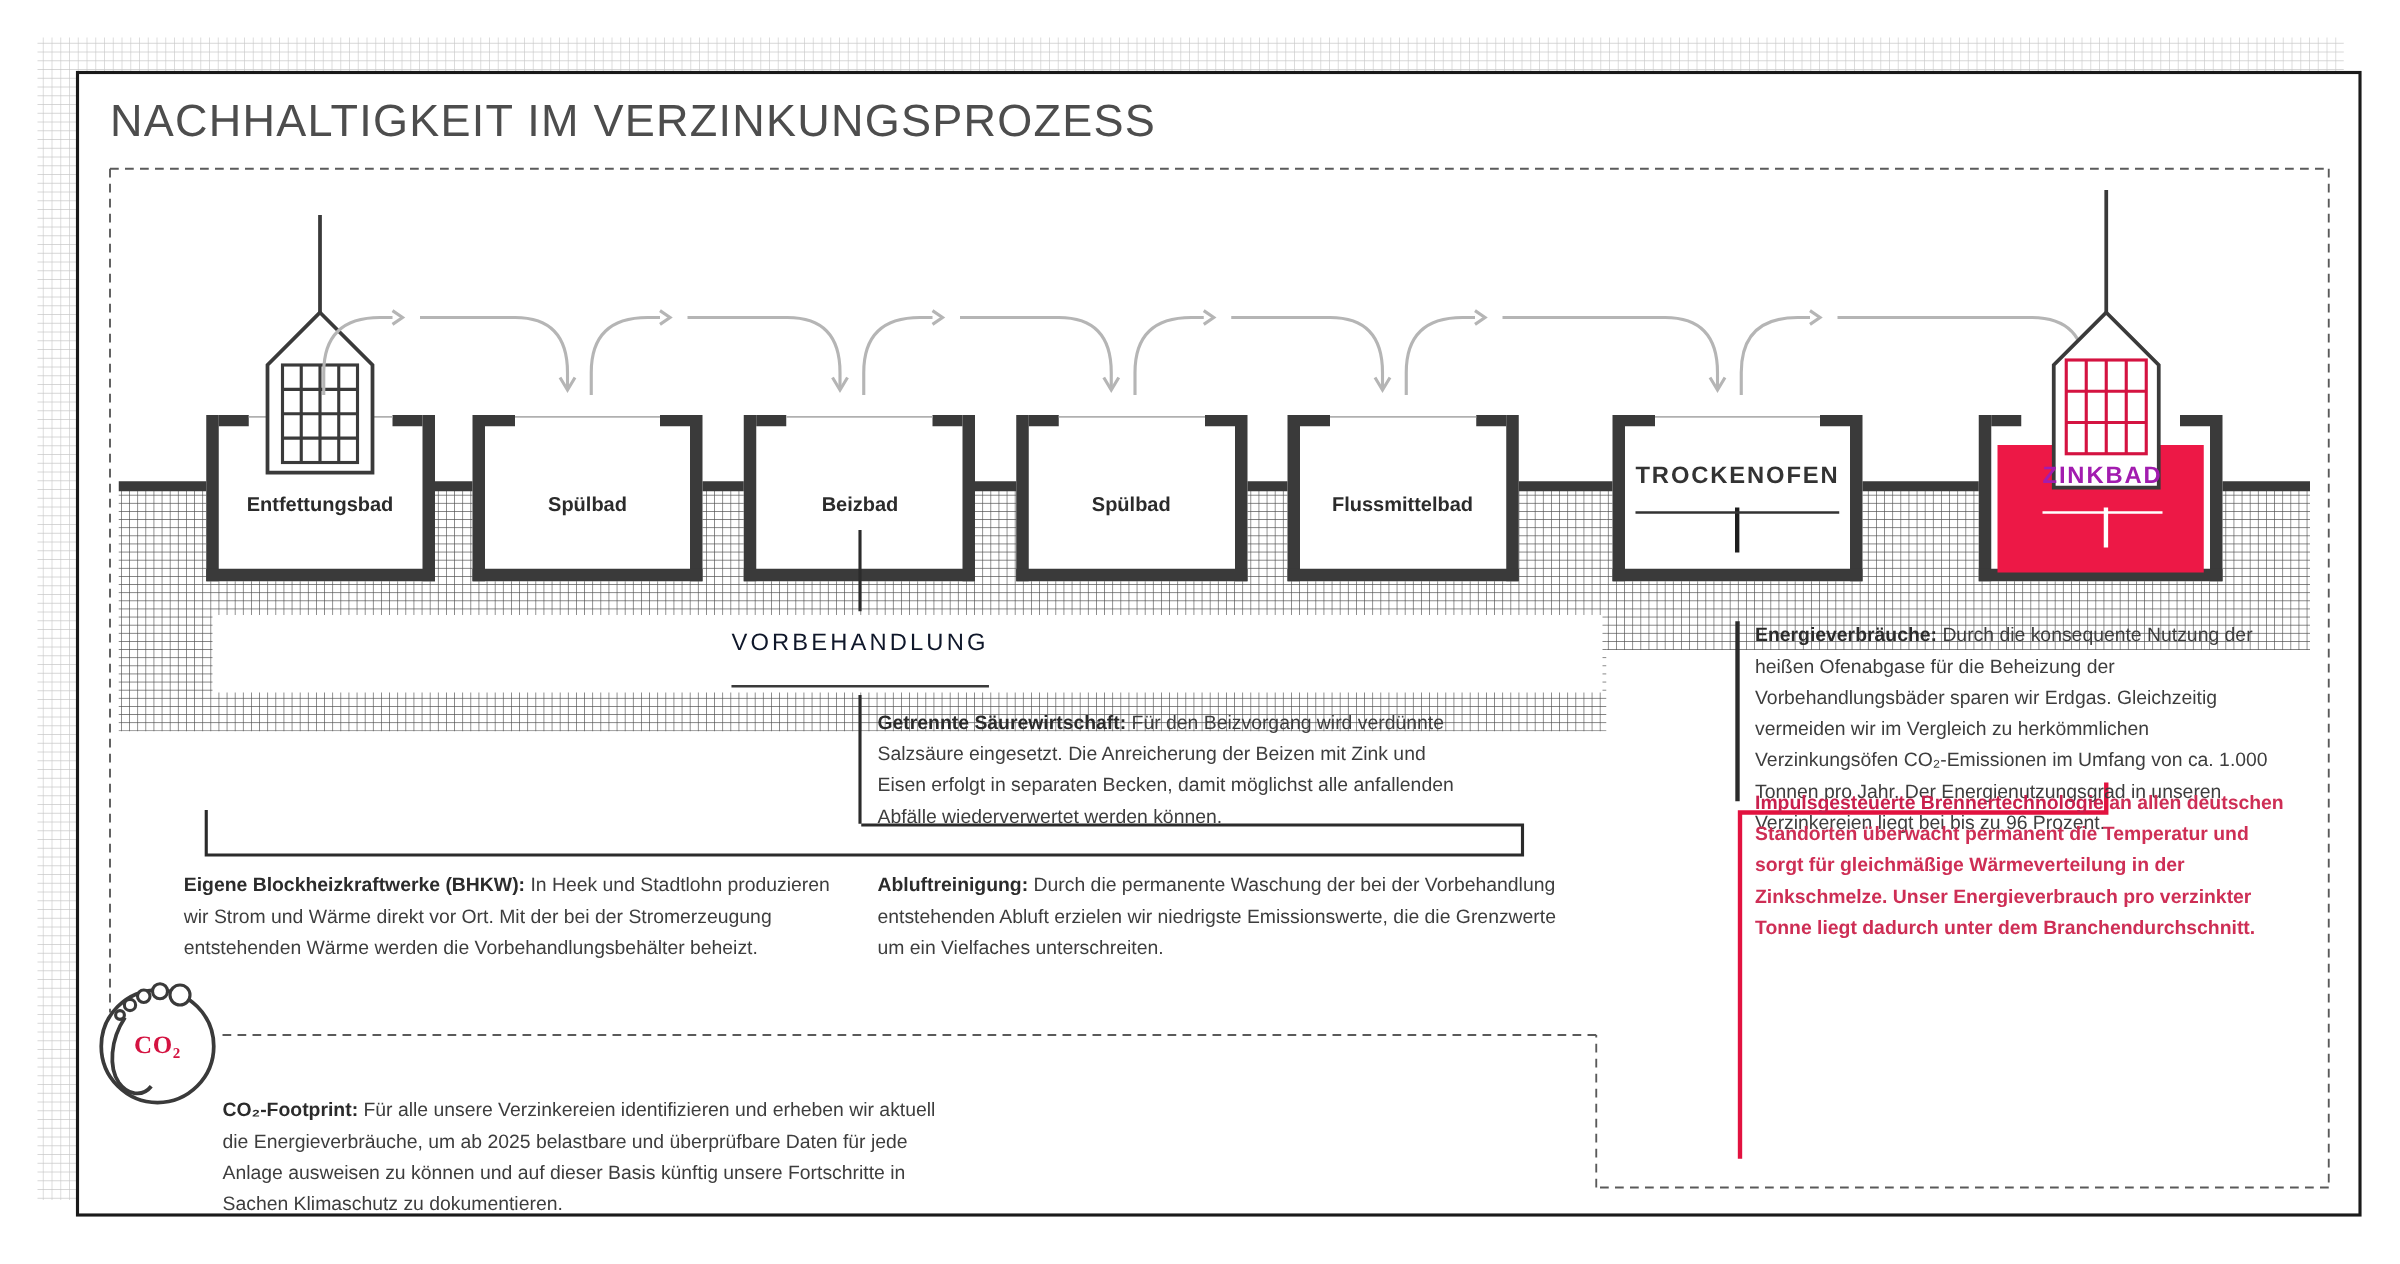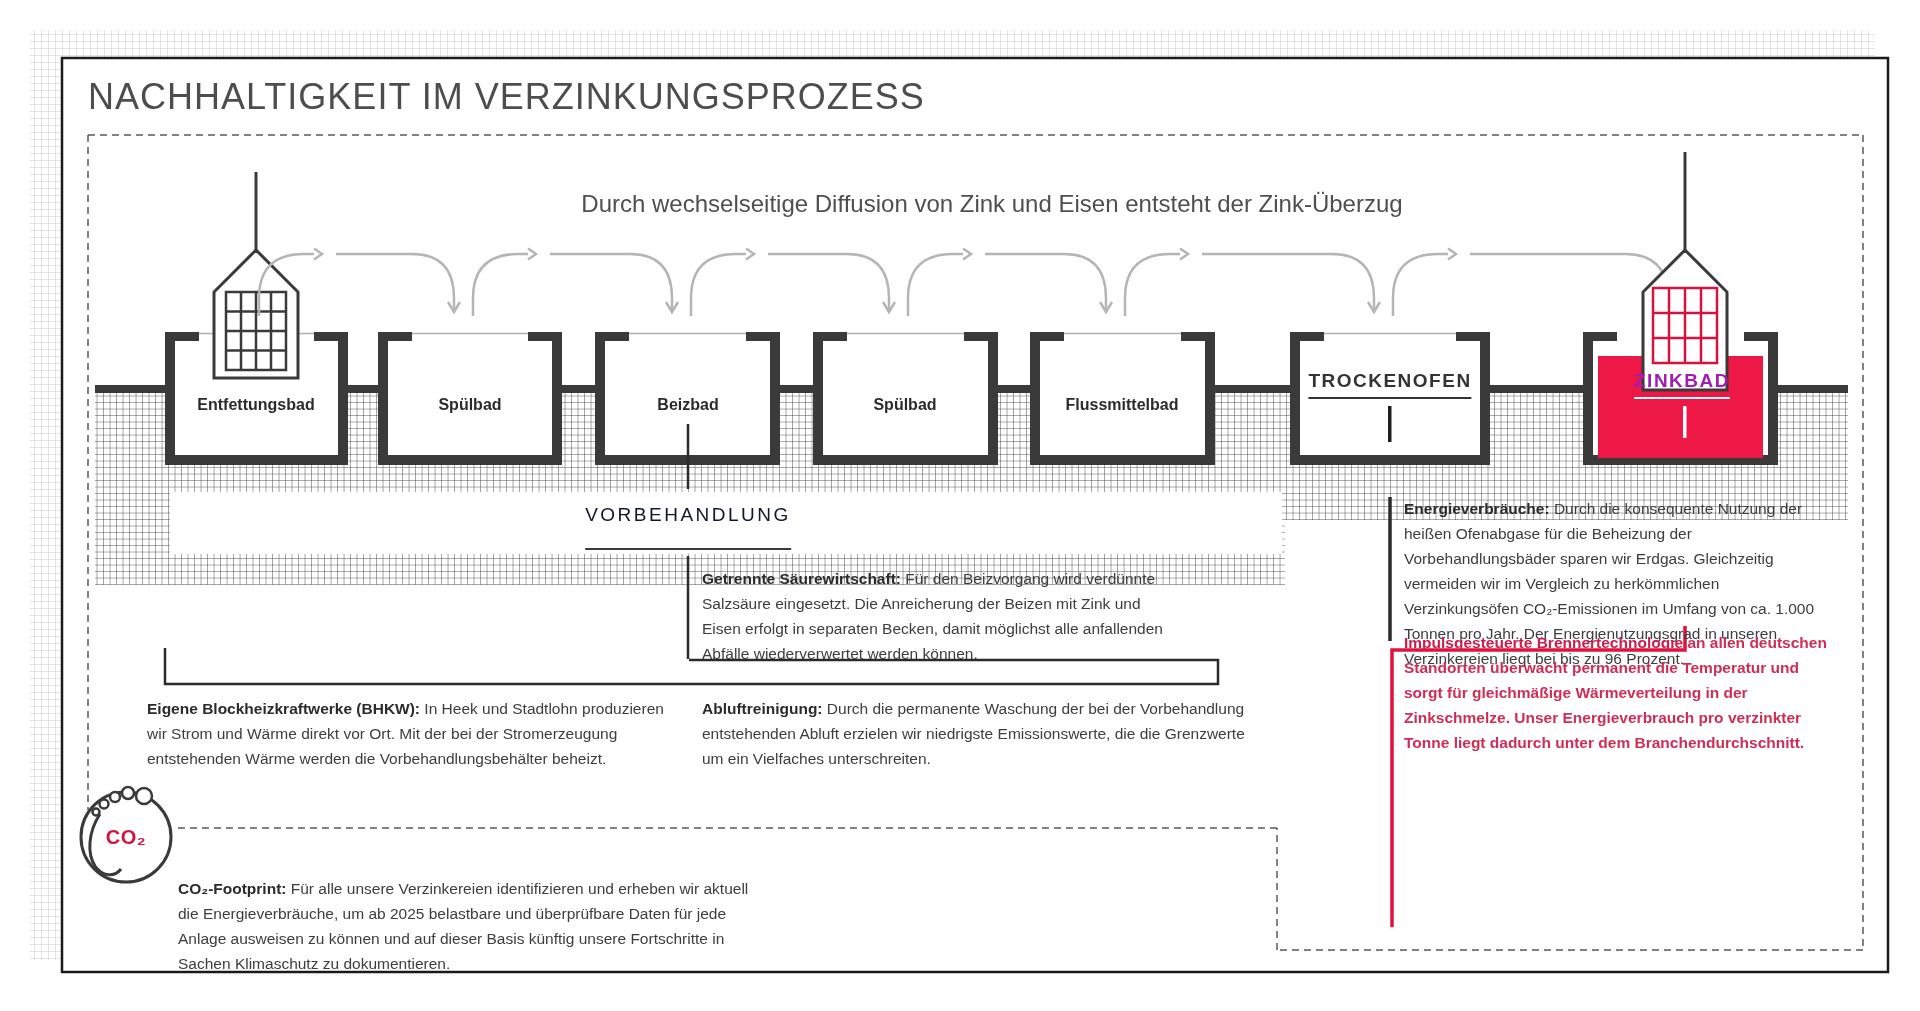--- a/index.html
+++ b/index.html
@@ -4,21 +4,21 @@
 <style>
   html,body{margin:0;padding:0;background:#ffffff;}
   #stage{position:relative;width:1920px;height:1011px;background:#fff;overflow:hidden;
          font-family:"Liberation Sans","DejaVu Sans",sans-serif;}
   #gfx{position:absolute;left:0;top:0;}
   .txt{position:absolute;}
   .title{font-size:36px;letter-spacing:1px;color:#4d4d4d;font-weight:400;white-space:nowrap;}
   .subtitle{font-size:24px;color:#4f4f4f;transform:translateX(-50%);white-space:nowrap;}
   .bath-label{font-size:16px;font-weight:bold;color:#2b2b2b;transform:translateX(-50%);white-space:nowrap;}
   .big-label{font-size:19px;font-weight:bold;letter-spacing:1.5px;color:#333;
-             transform:translateX(-50%);white-space:nowrap;border-bottom:2.5px solid #333;padding-bottom:5px;}
+             transform:translateX(-50%);white-space:nowrap;border-bottom:2.5px solid #333;padding-bottom:17px;}
   .big-label.white{color:#a21caf;border-bottom-color:#fff;}
   .vorb{font-size:19px;font-weight:normal;letter-spacing:2.5px;color:#0f172a;
         transform:translateX(-50%);white-space:nowrap;border-bottom:2.5px solid #3a3a3a;padding-bottom:22px;}
   .note{font-size:15.5px;line-height:25px;color:#3d3d3d;}
   .note b{color:#2b2b2b;}
   .red-note{color:#CE2E55;}
   .red-note b{color:#C9204D;}
 </style>
 </head>
 <body>
@@ -193,21 +193,20 @@
         <circle cx="115" cy="797" r="5"></circle>
         <circle cx="128" cy="793" r="6"></circle>
         <circle cx="144" cy="796" r="8"></circle>
       </g>
       <path d="M 100,814 C 88,832 87,854 95,866 C 102,876 114,878 121,869" fill="none" stroke="#3a3a3a" stroke-width="3"></path>
     </g>
   </svg>
 
   <div class="txt title" style="left:88px;top:76px;">NACHHALTIGKEIT IM VERZINKUNGSPROZESS</div>
 
-  <div class="txt subtitle" style="left:992px;top:190px;">Durch wechselseitige Diffusion von Zink und Eisen entsteht der Zink-Überzug</div>
 
   <div class="txt bath-label" style="left:256px;top:396px;">Entfettungsbad</div>
   <div class="txt bath-label" style="left:470px;top:396px;">Spülbad</div>
   <div class="txt bath-label" style="left:688px;top:396px;">Beizbad</div>
   <div class="txt bath-label" style="left:905px;top:396px;">Spülbad</div>
   <div class="txt bath-label" style="left:1122px;top:396px;">Flussmittelbad</div>
   <div class="txt big-label" style="left:1390px;top:370px;">TROCKENOFEN</div>
   <div class="txt big-label white" style="left:1682px;top:370px;">ZINKBAD</div>
 
   <div class="txt vorb" style="left:688px;top:504px;">VORBEHANDLUNG</div>
@@ -237,15 +236,15 @@
     <span>an allen deutschen Standorten überwacht permanent die Temperatur und sorgt für gleichmäßige Wärmeverteilung in der Zinkschmelze. Unser Energieverbrauch pro verzinkter Tonne liegt dadurch unter dem Branchendurchschnitt.</span>
   </div>
 
 
 
   <div class="txt note" style="left:178px;top:876px;width:575px;">
     <b>CO₂-Footprint:</b>
     <span>Für alle unsere Verzinkereien identifizieren und erheben wir aktuell die Energieverbräuche, um ab 2025 belastbare und überprüfbare Daten für jede Anlage ausweisen zu können und auf dieser Basis künftig unsere Fortschritte in Sachen Klimaschutz zu dokumentieren.</span>
   </div>
 
-  <div class="txt" style="left:126px;top:837px;transform:translate(-50%,-50%);font-size:20px;font-weight:bold;color:#D41341;letter-spacing:0.5px;">CO₂</div>
+  <div class="txt" style="left:126px;top:837px;transform:translate(-50%,-50%);font-size:20px;font-weight:bold;color:#D41341;letter-spacing:0.5px;font-family:Liberation Serif, serif;">CO₂</div>
 
 </div>
 
 </body></html>

